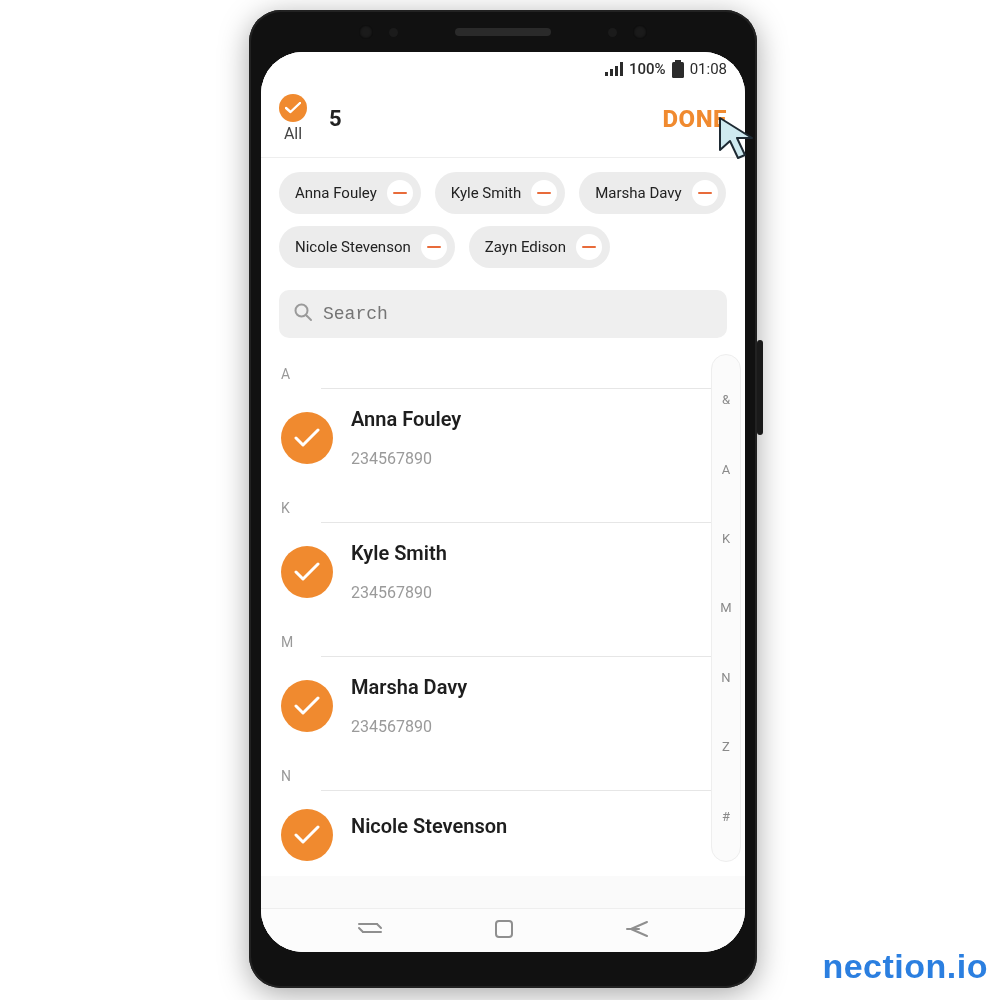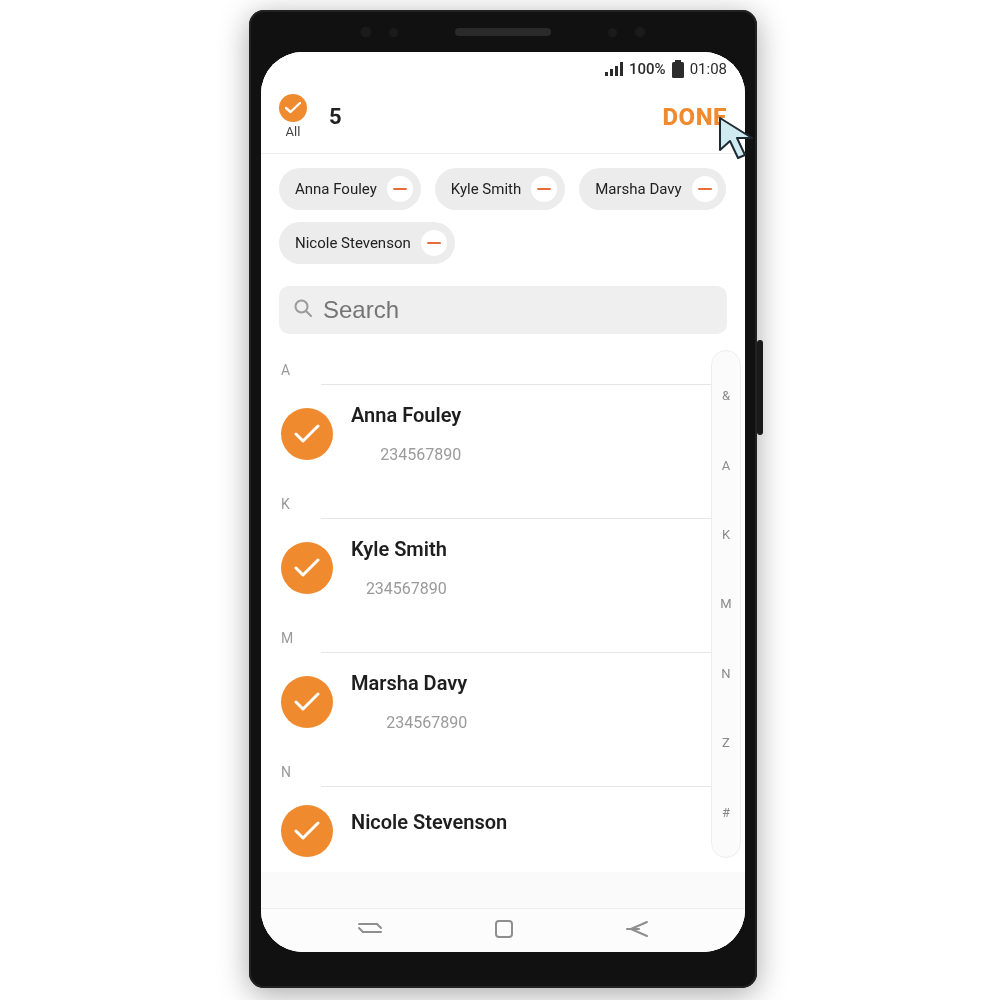--- a/index.html
+++ b/index.html
@@ -7,21 +7,21 @@
   .stage { position: relative; width: 1000px; height: 1000px; }
 
   
   .phone {
     position: absolute;
     left: 249px;
     top: 10px;
     width: 508px;
     height: 978px;
     background: #111;
-    border-radius: 15px;
+    border-radius: 32px;
     box-shadow: 0 6px 30px rgba(0,0,0,0.35), inset 0 0 0 2px #222;
   }
   .side-button {
     position: absolute;
     right: -6px;
     top: 330px;
     width: 6px;
     height: 95px;
     background: #1a1a1a;
     border-radius: 3px;
@@ -70,21 +70,21 @@
     padding: 8px 18px 14px 18px;
     border-bottom: 1px solid #eee;
     background: #fff;
   }
   .hdr-left { display: flex; align-items: center; gap: 22px; }
   .all-btn { display: flex; flex-direction: column; align-items: center; gap: 2px; cursor: pointer; }
   .all-check {
     width: 28px; height: 28px; border-radius: 50%; background: #f08a2f;
     display: flex; align-items: center; justify-content: center;
   }
-  .all-label { font-size: 13px; color: #444; }
+  .all-label { font-size: 16px; color: #444; }
   .count { font-size: 22px; font-weight: 700; color: #222; }
   .done-btn { font-size: 24px; font-weight: 800; color: #f08a2f; letter-spacing: 0.5px; cursor: pointer; }
 
   
   .chips { padding: 14px 14px 6px 18px; display: flex; flex-wrap: wrap; gap: 12px 14px; background: #fff; }
   .chip {
     display: inline-flex; align-items: center; gap: 10px;
     background: #ececec; border-radius: 22px;
     padding: 8px 8px 8px 16px;
     font-size: 15px; color: #222;
@@ -97,34 +97,34 @@
   .chip .remove .bar { width: 14px; height: 2px; background: #e86b3a; border-radius: 2px; }
 
   
   .search-wrap { padding: 16px 18px 10px 18px; background: #fff; }
   .search {
     background: #efefef; border-radius: 10px; height: 48px;
     display: flex; align-items: center; gap: 10px; padding: 0 14px;
   }
   .search-input {
     flex: 1; border: none; background: transparent; outline: none;
-    font-size: 24px; color: #777;
+    font-size: 18px; color: #777; font-family: Liberation Mono, monospace;
   }
 
   
   .list-area { position: relative; background: #fff; height: calc(100% - 34px - 70px - 150px - 74px - 44px); overflow: hidden; }
   .section-label { font-size: 14px; color: #999; padding: 18px 20px 6px 20px; }
   .section-rule { height: 1px; background: #e6e6e6; margin: 0 20px 4px 60px; }
   .contact-row { display: flex; align-items: center; gap: 18px; padding: 14px 20px; cursor: pointer; }
   .avatar {
     width: 52px; height: 52px; border-radius: 50%; background: #f08a2f;
     display: flex; align-items: center; justify-content: center;
   }
   .contact-text .name { font-size: 20px; font-weight: 600; color: #1e1e1e; }
-  .contact-text .number { font-size: 16px; color: #9a9a9a; margin-top: 18px; text-align: right; }
+  .contact-text .number { font-size: 16px; color: #9a9a9a; margin-top: 18px; }
 
   
   .alpha-index {
     position: absolute; right: 4px; top: 6px; bottom: 14px;
     width: 30px; background: #fbfbfb; border: 1px solid #eee;
     border-radius: 16px;
     display: flex; flex-direction: column; justify-content: space-around; align-items: center;
     padding: 10px 0;
   }
   .alpha-index span { font-size: 13px; color: #8a8a8a; cursor: pointer; }
@@ -220,20 +220,26 @@
             <span class="remove">
                 <span class="bar"></span>
               </span>
           </span>
           <span class="chip">
             <span>Nicole Stevenson</span>
             <span class="remove">
                 <span class="bar"></span>
               </span>
           </span>
+          <span class="chip">
+            <span>Zayn Edison</span>
+            <span class="remove">
+                <span class="bar"></span>
+              </span>
+          </span>
         </div>
 
         <div class="search-wrap">
           <div class="search">
             <span>
               <svg width="20" height="20" viewBox="0 0 20 20">
                   <circle cx="8.5" cy="8.5" r="6" stroke="#9a9a9a" stroke-width="2" fill="none"></circle>
                   <line x1="13.5" y1="13.5" x2="18" y2="18" stroke="#9a9a9a" stroke-width="2" stroke-linecap="round"></line>
                 </svg>
             </span>
@@ -333,13 +339,14 @@
       </div>
     </div>
   </div>
 
   <div class="cursor">
     <svg width="48" height="48" viewBox="0 0 48 48">
       <path d="M4 4 L4 36 L14 27 L22 44 L29 41 L21 24 L36 24 Z" fill="#cfeaf0" stroke="#1e2a33" stroke-width="2" stroke-linejoin="round"></path>
     </svg>
   </div>
 
+  <div class="watermark">nection.io</div>
 </div>
 
 </body></html>

